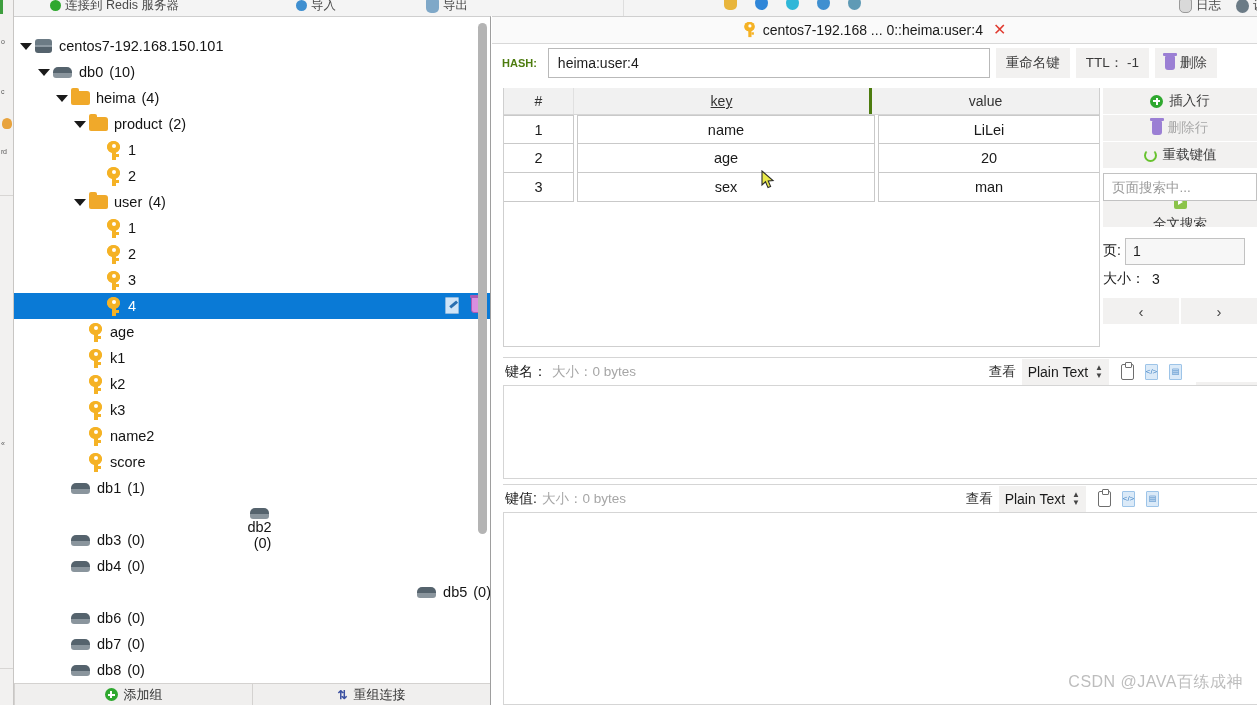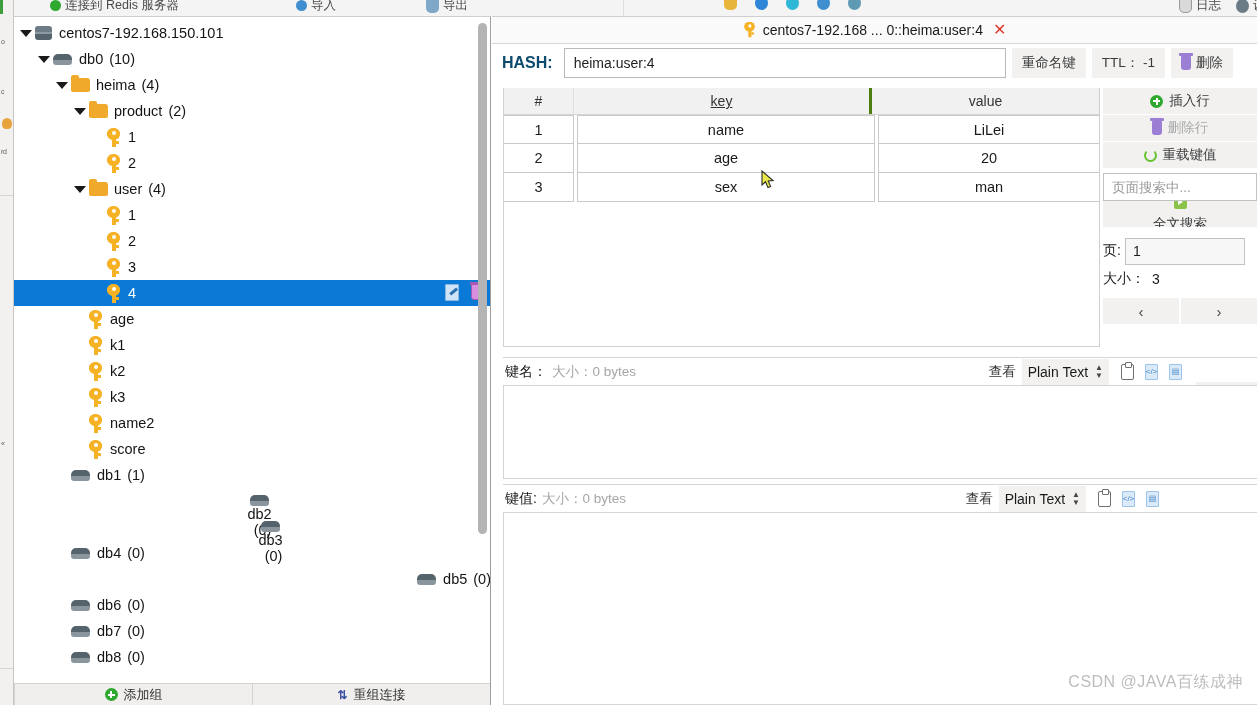--- a/index.html
+++ b/index.html
@@ -54,21 +54,21 @@
   
   .leftpane {
     position: absolute; left: 14px; top: 16px;
     width: 477px; height: 689px;
     background: #ffffff;
     border-right: 1px solid #9e9e9e;
     border-top: 1px solid #cfcfcf;
     overflow: hidden;
   }
   .tree {
-    position: absolute; left: 0; top: 3px; width: 477px; height: 668px;
+    position: absolute; left: 0; top: 16px; width: 477px; height: 668px;
     overflow: hidden;
   }
   .tnode {
     position: relative;
     height: 26px;
     display: flex; align-items: center;
     white-space: nowrap;
     font-size: 14.5px;
     color: #141414;
   }
@@ -181,21 +181,21 @@
     font-size: 14px; color: #1a1a1a; padding: 0 8px; height: 27px;
     white-space: nowrap;
   }
   .tab .ic-key { transform: scale(0.8); margin-right: 2px; }
   .tab-close { color: #e03a2f; font-size: 16px; margin-left: 5px; line-height: 1; }
 
   .hashrow {
     position: relative; height: 38px; width: 765px;
     display: flex; align-items: center; padding-left: 10px;
   }
-  .hash-label { font-size: 16px; font-weight: bold; color: #0c4a6e; margin-right: 11px; }
+  .hash-label { font-size: 11px; font-weight: bold; color: #4d7c0f; margin-right: 11px; }
   .hash-input {
     width: 442px; height: 30px;
     border: 1px solid #b9b9b9; background: #ffffff;
     font-size: 14px; color: #1d1d1d; padding: 0 9px;
     font-family: "Liberation Sans", sans-serif;
   }
   .hr-btn {
     height: 30px; margin-left: 6px; padding: 0 10px;
     background: #f2f1f0; border: none;
     display: flex; align-items: center; justify-content: center; gap: 5px;
@@ -522,21 +522,21 @@
           <span class="ic-db"></span>
           <span class="tlabel">db1</span>
           <span class="tcount">(1)</span>
         </div>
         <div class="tnode" style="padding-left: 20px; flex-direction: column;">
           <span class="arrow hidden"></span>
           <span class="ic-db"></span>
           <span class="tlabel">db2</span>
           <span class="tcount">(0)</span>
         </div>
-        <div class="tnode" style="padding-left: 42px; flex-direction: column;">
+        <div class="tnode" style="padding-left: 42px;">
           <span class="arrow hidden"></span>
           <span class="ic-db"></span>
           <span class="tlabel">db3</span>
           <span class="tcount">(0)</span>
         </div>
         <div class="tnode" style="padding-left: 42px;">
           <span class="arrow hidden"></span>
           <span class="ic-db"></span>
           <span class="tlabel">db4</span>
           <span class="tcount">(0)</span>

